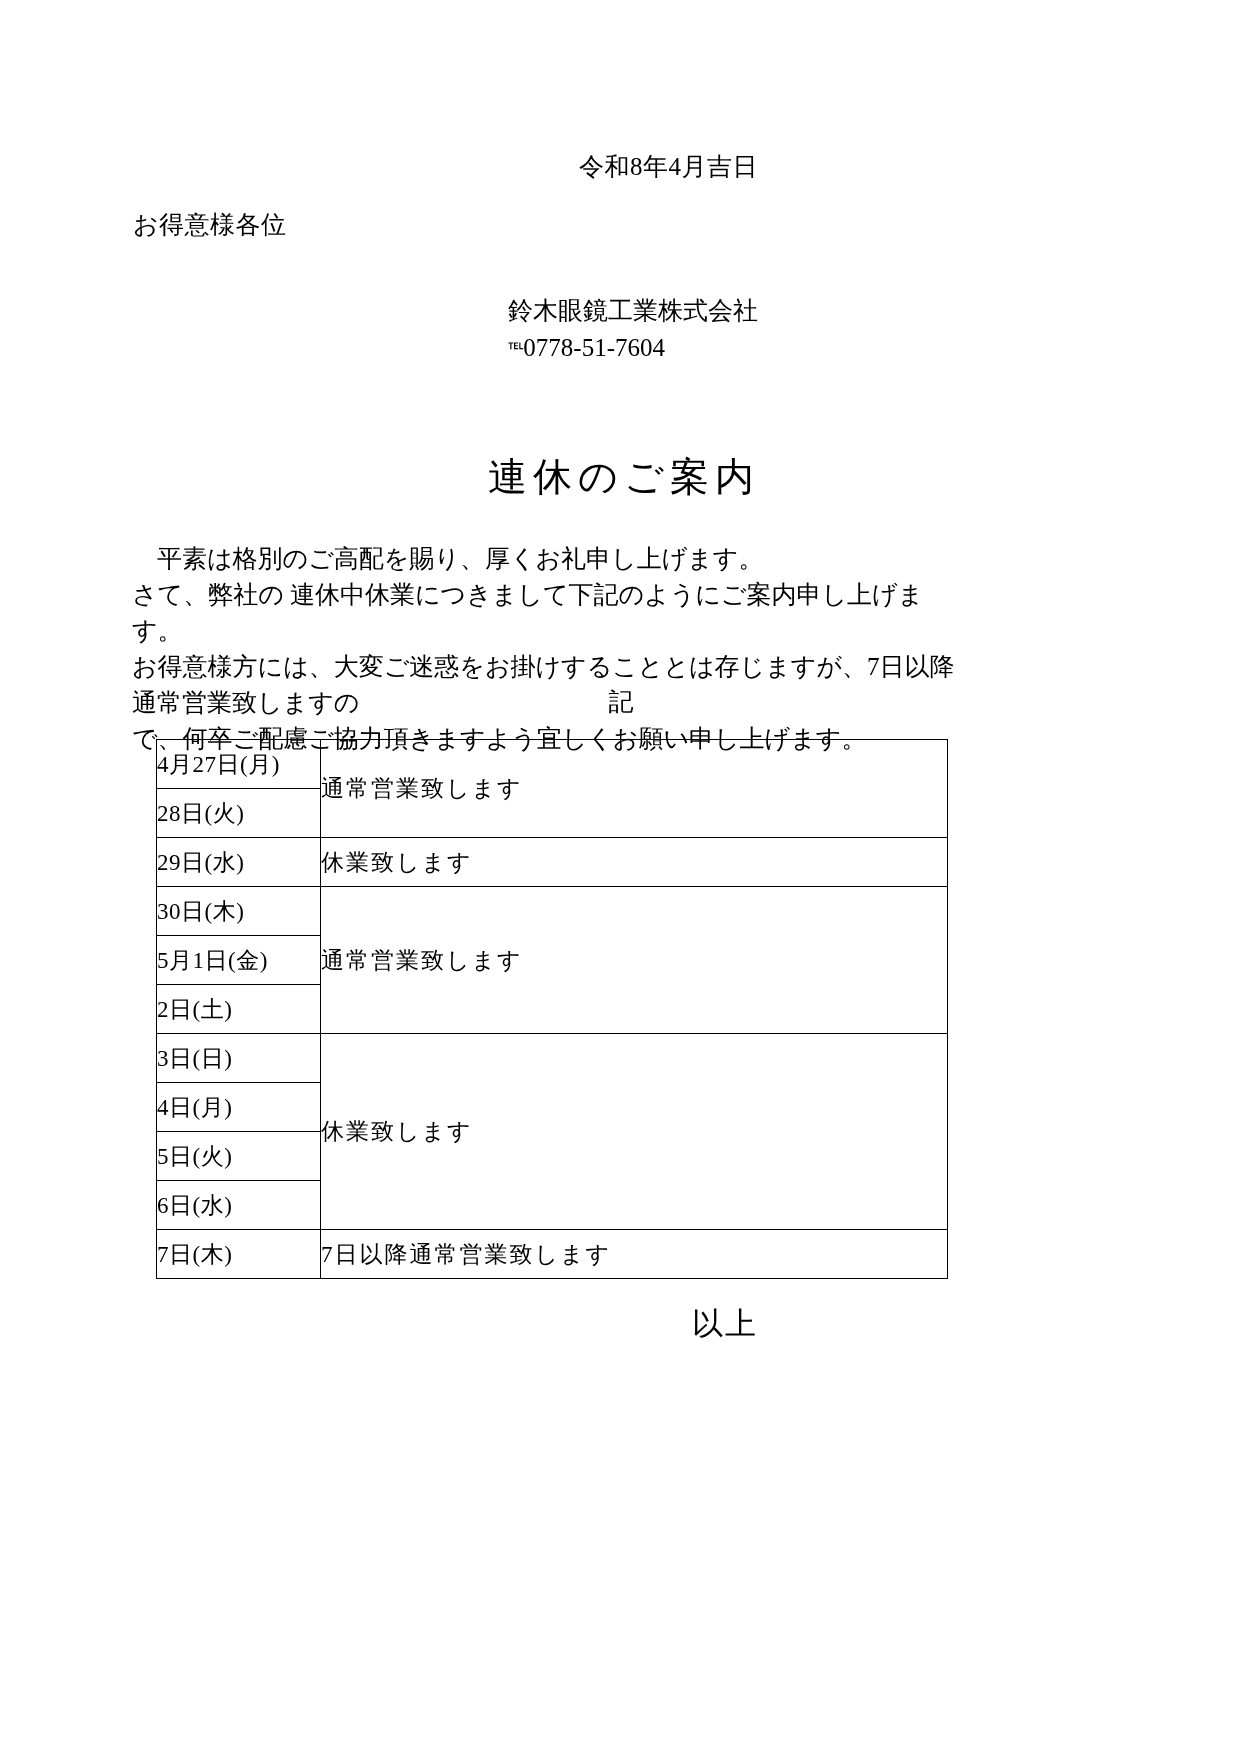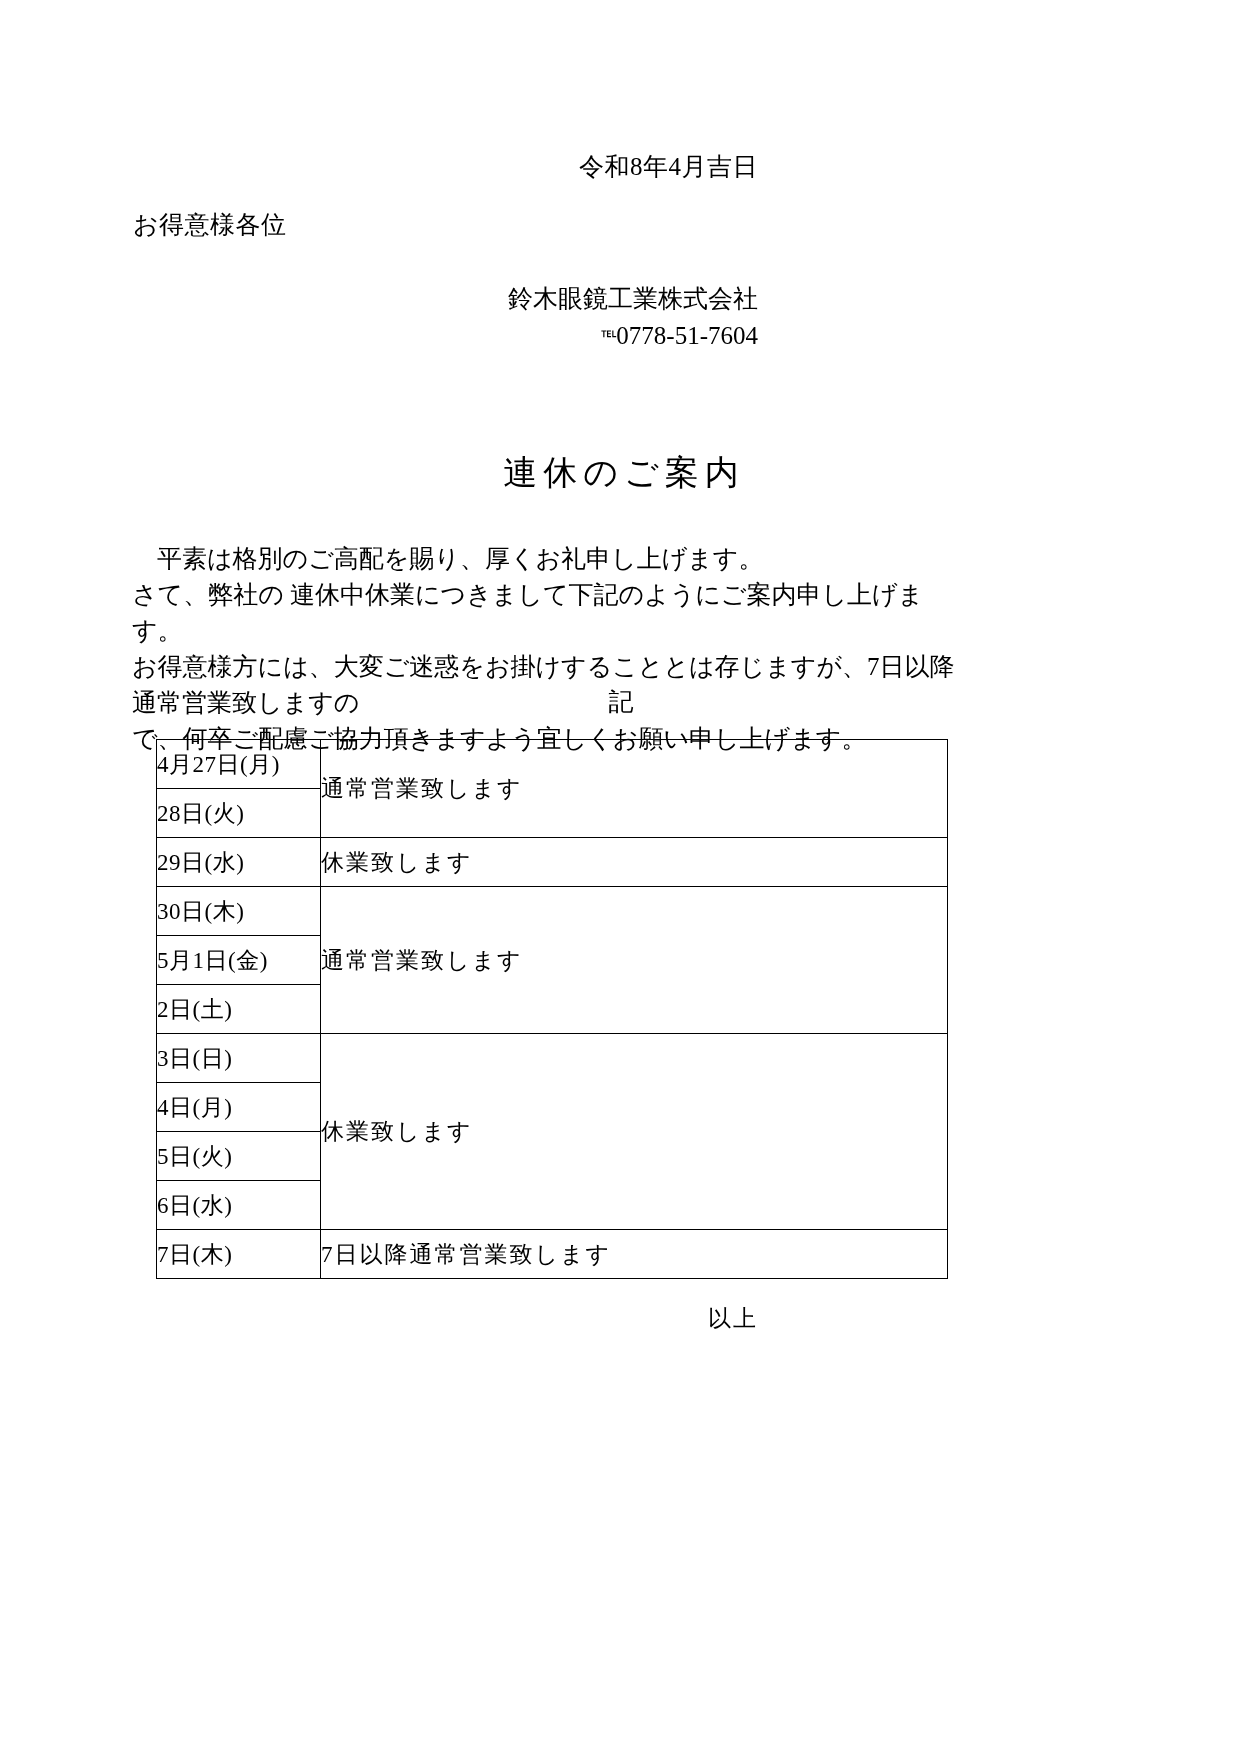--- a/index.html
+++ b/index.html
@@ -40,22 +40,22 @@
     top: 208px;
     font-size: 25px;
     letter-spacing: 0.5px;
     white-space: nowrap;
   }
 
   
   .sender {
     position: absolute;
     right: 262px;
-    top: 280px;
-    text-align: right;
+    top: 292px;
+    text-align: left;
     font-size: 25px;
     line-height: 37px;
     white-space: nowrap;
   }
   .sender div { white-space: nowrap; }
   .postal-mark {
     font-family: "DejaVu Sans", sans-serif;
     font-weight: 700;
     font-size: 23px;
   }
@@ -64,21 +64,21 @@
     letter-spacing: 0px;
   }
 
   
   .doc-title {
     position: absolute;
     left: 0;
     top: 450px;
     width: 1242px;
     text-align: center;
-    font-size: 34px;
+    font-size: 39px;
     letter-spacing: 6px;
     text-indent: 6px;
   }
 
   
   .body-text {
     position: absolute;
     left: 132px;
     top: 541px;
     width: 830px;
@@ -130,21 +130,21 @@
   }
   td.status-cell {
     letter-spacing: 2px;
   }
 
   
   .closing {
     position: absolute;
     right: 262px;
     top: 1303px;
-    font-size: 23px;
+    font-size: 31px;
     letter-spacing: 2px;
     white-space: nowrap;
   }
 </style>
 </head>
 <body>
 
 <div class="page">
 
   <div class="date-line">令和8年4月吉日</div>

